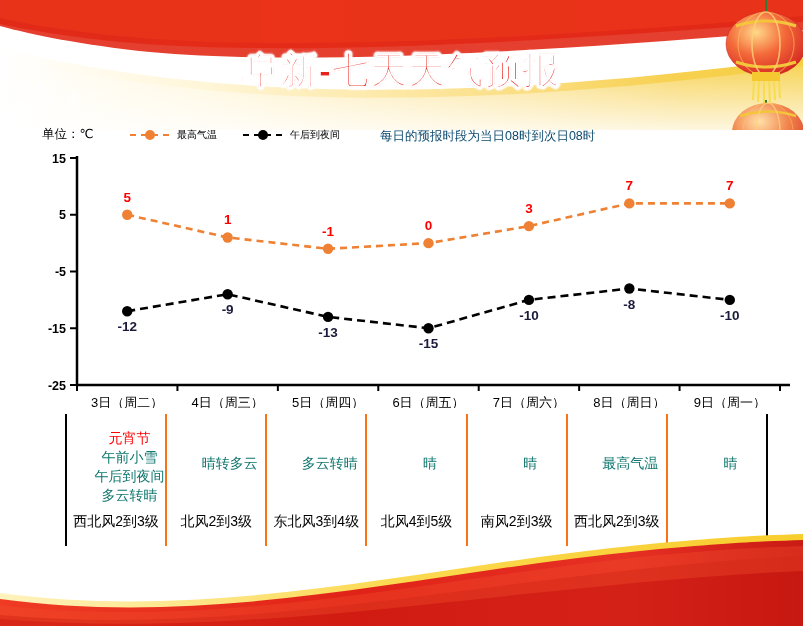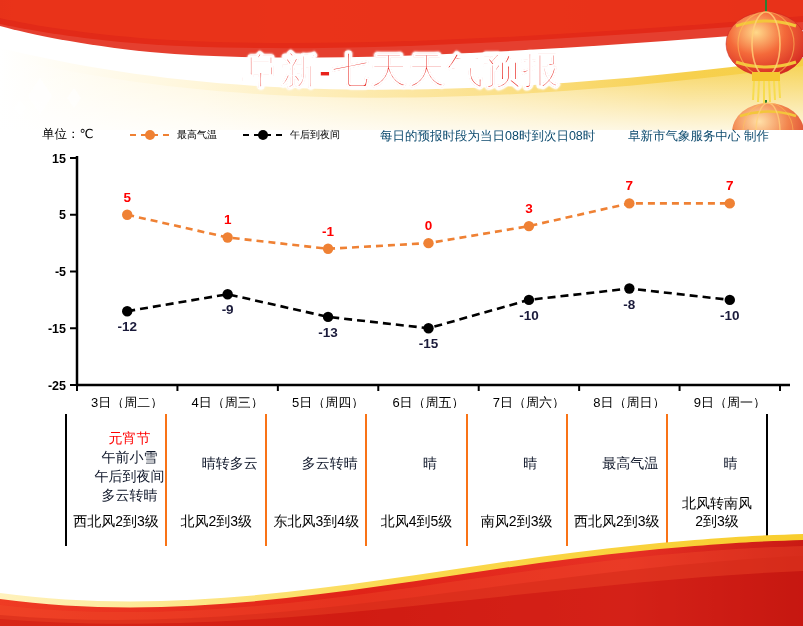--- a/index.html
+++ b/index.html
@@ -43,21 +43,21 @@
 
   .plot{position:absolute;left:0;top:0;width:803px;height:290px;}
 
   
   .daytable{position:absolute;left:65px;top:414px;width:703px;height:132px;display:flex;}
   .daycol{flex:1;position:relative;display:flex;flex-direction:column;align-items:center;
      justify-content:flex-start;border-left:2px solid #f97316;box-sizing:border-box;}
   .daycol:first-child{border-left:2px solid #000;}
   .daycol:last-child{border-right:2px solid #000;}
   .festival{color:#ff0000;font-size:14px;margin-top:7px;line-height:19px;}
-  .cond{font-size:14px;color:#0f172a;line-height:19px;text-align:left;}
+  .cond{font-size:14px;color:#0f766e;line-height:19px;text-align:left;}
   .wind{position:absolute;left:0;bottom:16px;width:100%;text-align:center;font-size:14px;color:#000;line-height:18px;}
   .cond-block{display:flex;flex-direction:column;align-items:center;justify-content:center;
      flex:1;padding-bottom:34px;width:100%;margin-left:27px;}
 
   
   .footer{position:absolute;left:0;bottom:0;width:803px;height:95px;overflow:hidden;}
 </style>
 </head>
 <body>
 
@@ -152,21 +152,20 @@
       <div class="legend-item">
         <span class="legend-mark lg-min">
           <span class="ldash"></span>
             <span class="ldot"></span>
         </span>
         <span class="lbl">午后到夜间</span>
       </div>
     </div>
 
     <div class="note n1">每日的预报时段为当日08时到次日08时</div>
-    <div class="note n2">阜新市气象服务中心 制作</div>
 
     <svg class="plot" id="plot-svg" width="803" height="290" viewBox="0 0 803 290">
         <line x1="65" y1="38" x2="65" y2="267" stroke="#000" stroke-width="2.5"></line>
         <line x1="64" y1="267" x2="778" y2="267" stroke="#000" stroke-width="2.5"></line>
         <line x1="58" y1="40" x2="65" y2="40" stroke="#000" stroke-width="2"></line>
         <text x="54" y="44.5" text-anchor="end" font-size="12.5" font-family="&quot;Liberation Sans&quot;,sans-serif" fill="#000" font-weight="bold">15</text>
         <line x1="58" y1="96.75" x2="65" y2="96.75" stroke="#000" stroke-width="2"></line>
         <text x="54" y="101.25" text-anchor="end" font-size="12.5" font-family="&quot;Liberation Sans&quot;,sans-serif" fill="#000" font-weight="bold">5</text>
         <line x1="58" y1="153.5" x2="65" y2="153.5" stroke="#000" stroke-width="2"></line>
         <text x="54" y="158" text-anchor="end" font-size="12.5" font-family="&quot;Liberation Sans&quot;,sans-serif" fill="#000" font-weight="bold">-5</text>
@@ -271,24 +270,20 @@
           <div class="cond">最高气温</div>
         </div>
         <div class="wind">
           <div>西北风2到3级</div>
         </div>
       </div>
       <div class="daycol">
         <div class="cond-block">
           <div class="cond">晴</div>
         </div>
-        <div class="wind">
-          <div>北风转南风</div>
-          <div>2到3级</div>
-        </div>
       </div>
     </div>
 
   <div class="footer">
     <svg width="803" height="95" viewBox="0 0 803 95">
       <defs>
         <linearGradient id="redBot" x1="0" y1="0" x2="1" y2="0">
           <stop offset="0" stop-color="#ef3b23"></stop>
           <stop offset="0.45" stop-color="#e02318"></stop>
           <stop offset="0.78" stop-color="#e73024"></stop>

